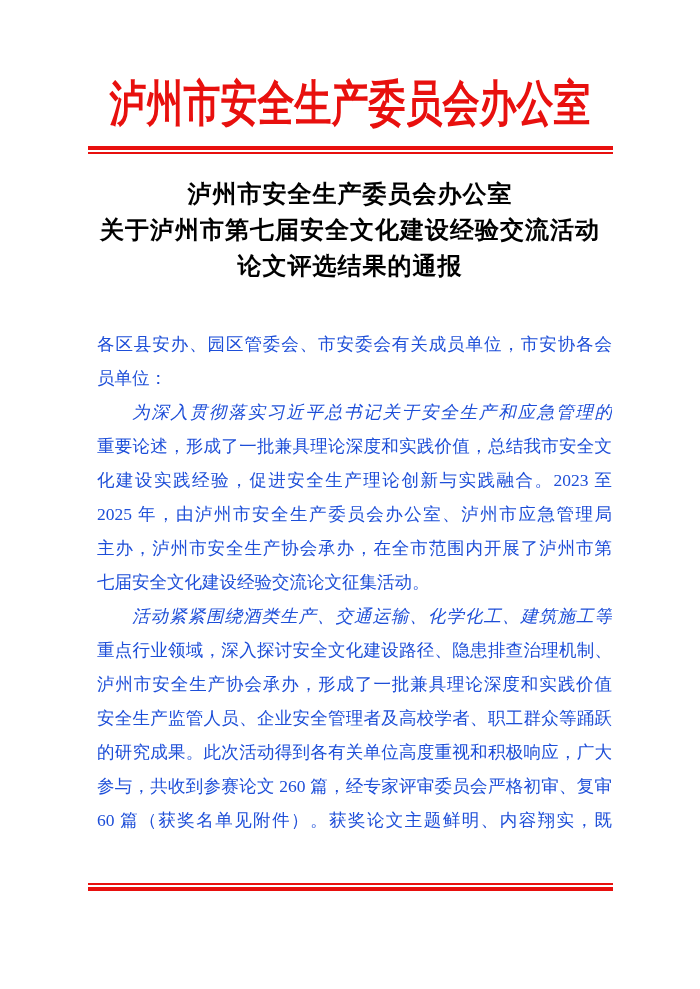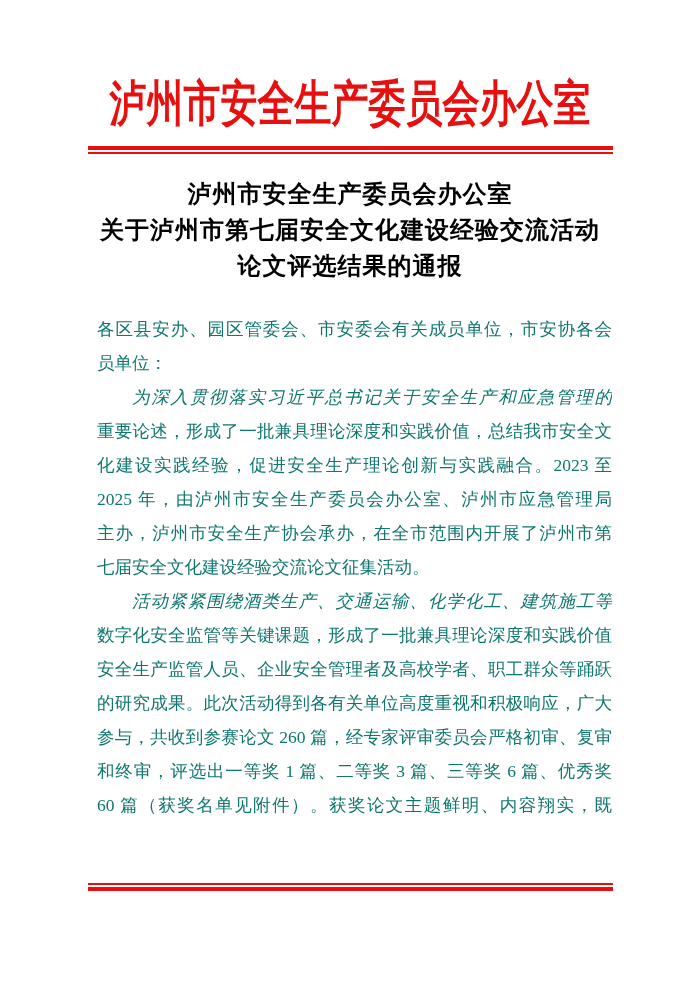--- a/index.html
+++ b/index.html
@@ -44,24 +44,24 @@
     text-align: center;
     font-weight: bold;
     font-size: 24px;
     line-height: 36px;
     color: #000;
     letter-spacing: 1px;
   }
 
   
   .body-text {
-    position: absolute; top: 312px; left: 97px; width: 515px;
+    position: absolute; top: 327px; left: 97px; width: 515px;
     font-size: 17.5px;
     line-height: 34px;
-    color: #0f766e;
+    color: #1d4ed8;
   }
   .line {
     text-align: justify;
     text-align-last: justify;
     white-space: normal;
     height: 34px;
     overflow: hidden;
   }
   .line.end { text-align-last: left; }
   .line.indent { padding-left: 35px; font-style: italic; }
@@ -93,25 +93,25 @@
     <div class="line end">员单位：</div>
 
     <div class="line indent">为深入贯彻落实习近平总书记关于安全生产和应急管理的</div>
     <div class="line">重要论述，形成了一批兼具理论深度和实践价值，总结我市安全文</div>
     <div class="line">化建设实践经验，促进安全生产理论创新与实践融合。2023 至</div>
     <div class="line">2025 年，由泸州市安全生产委员会办公室、泸州市应急管理局</div>
     <div class="line">主办，泸州市安全生产协会承办，在全市范围内开展了泸州市第</div>
     <div class="line end">七届安全文化建设经验交流论文征集活动。</div>
 
     <div class="line indent">活动紧紧围绕酒类生产、交通运输、化学化工、建筑施工等</div>
-    <div class="line">数字化安全监管等关键课题，形成了一批兼具理论深度和实践价值</div>
+    <div class="line">重点行业领域，深入探讨安全文化建设路径、隐患排查治理机制、</div>
+    <div class="line">泸州市安全生产协会承办，形成了一批兼具理论深度和实践价值</div>
     <div class="line">安全生产监管人员、企业安全管理者及高校学者、职工群众等踊跃</div>
     <div class="line">的研究成果。此次活动得到各有关单位高度重视和积极响应，广大</div>
     <div class="line">参与，共收到参赛论文 260 篇，经专家评审委员会严格初审、复审</div>
-    <div class="line">和终审，评选出一等奖 1 篇、二等奖 3 篇、三等奖 6 篇、优秀奖</div>
     <div class="line">60 篇（获奖名单见附件）。获奖论文主题鲜明、内容翔实，既</div>
   </div>
 
   <div class="rule rule-bottom">
     <div class="bar bar-thin"></div>
     <div class="gap"></div>
     <div class="bar bar-thick"></div>
   </div>
 
 </div>

